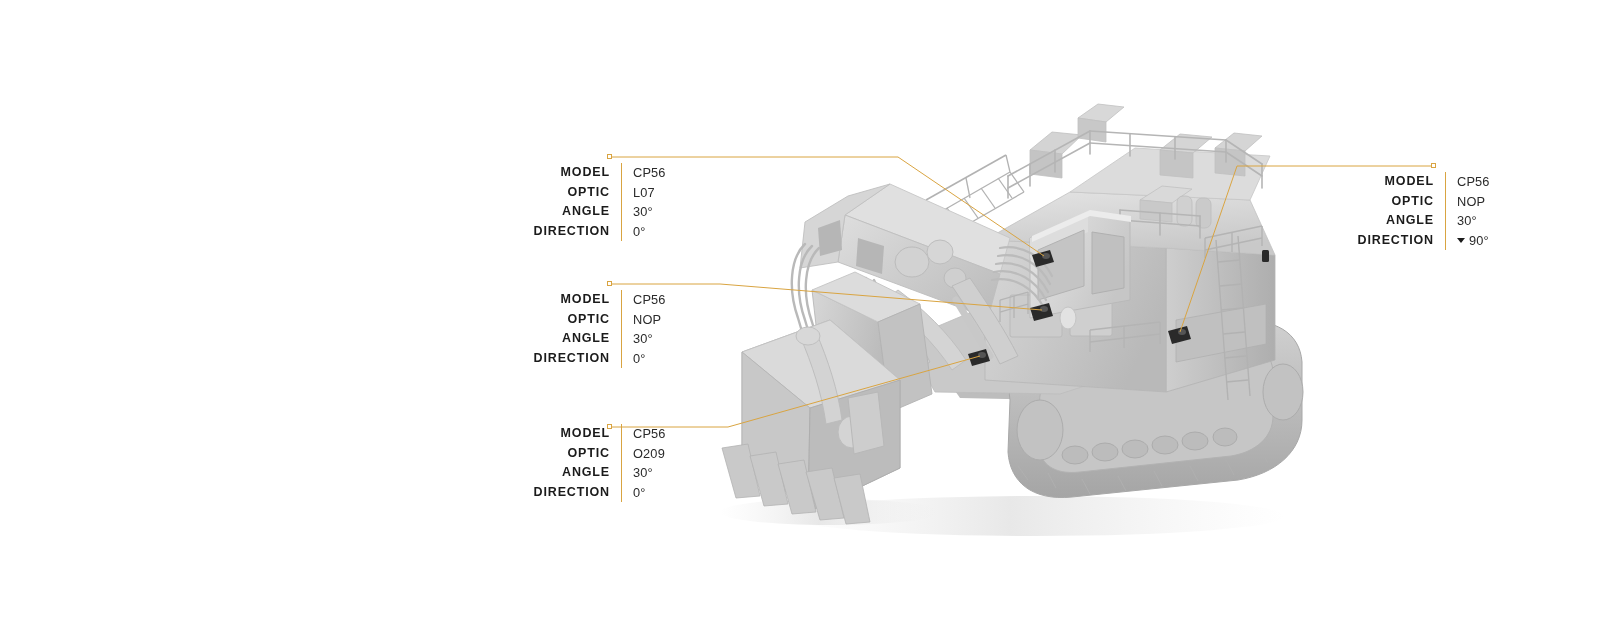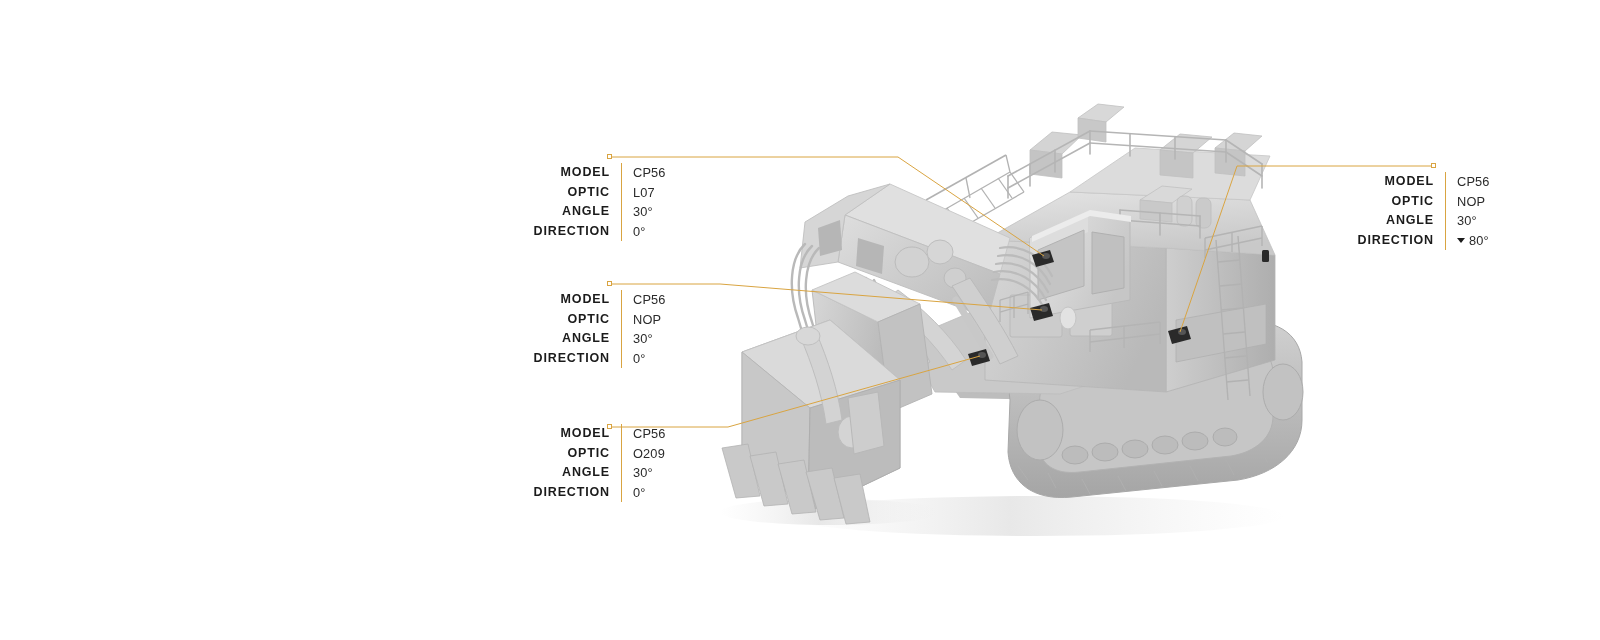--- a/index.html
+++ b/index.html
@@ -462,17 +462,17 @@
     <div class="spec-labels" style="width:159px;">
       <span class="spec-label">MODEL</span>
       <span class="spec-label">OPTIC</span>
       <span class="spec-label">ANGLE</span>
       <span class="spec-label">DIRECTION</span>
     </div>
     <div class="spec-values">
       <span class="spec-value">CP56</span>
       <span class="spec-value">NOP</span>
       <span class="spec-value">30°</span>
-      <span class="spec-value"><span class="caret"></span><span>80°</span></span>
+      <span class="spec-value"><span class="caret"></span><span>90°</span></span>
     </div>
   </div>
 
 </div>
 
 </body></html>

